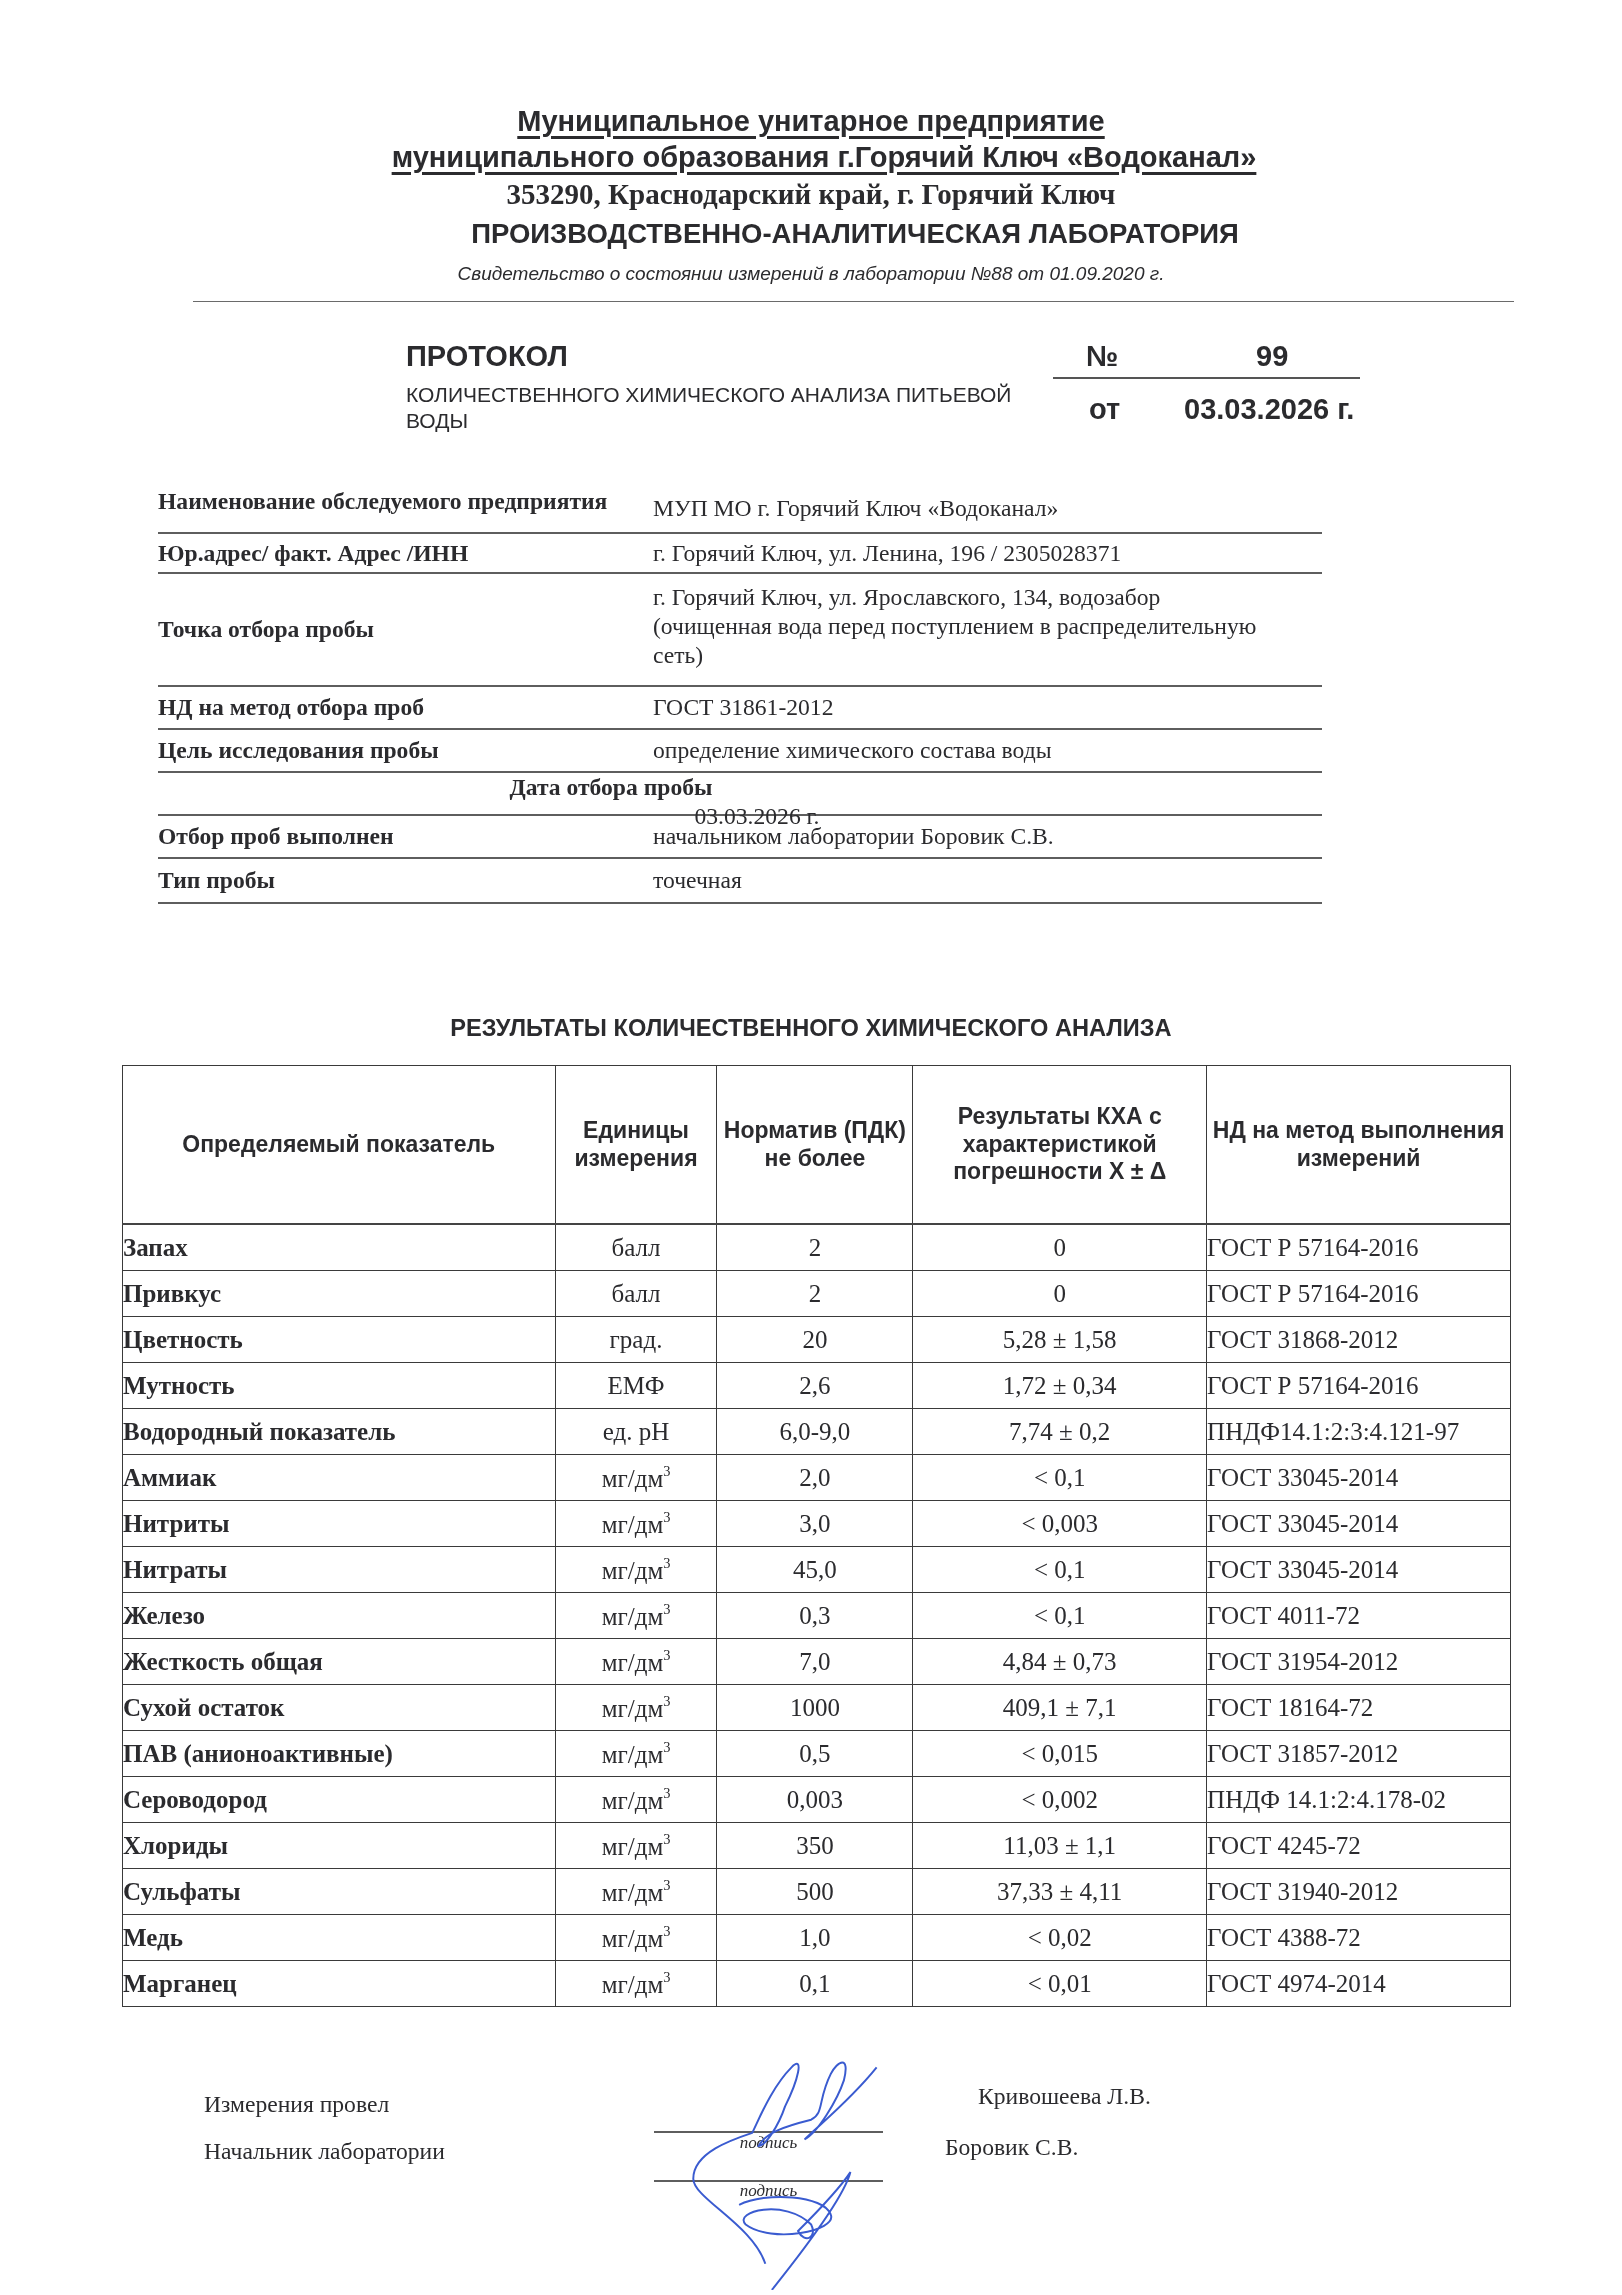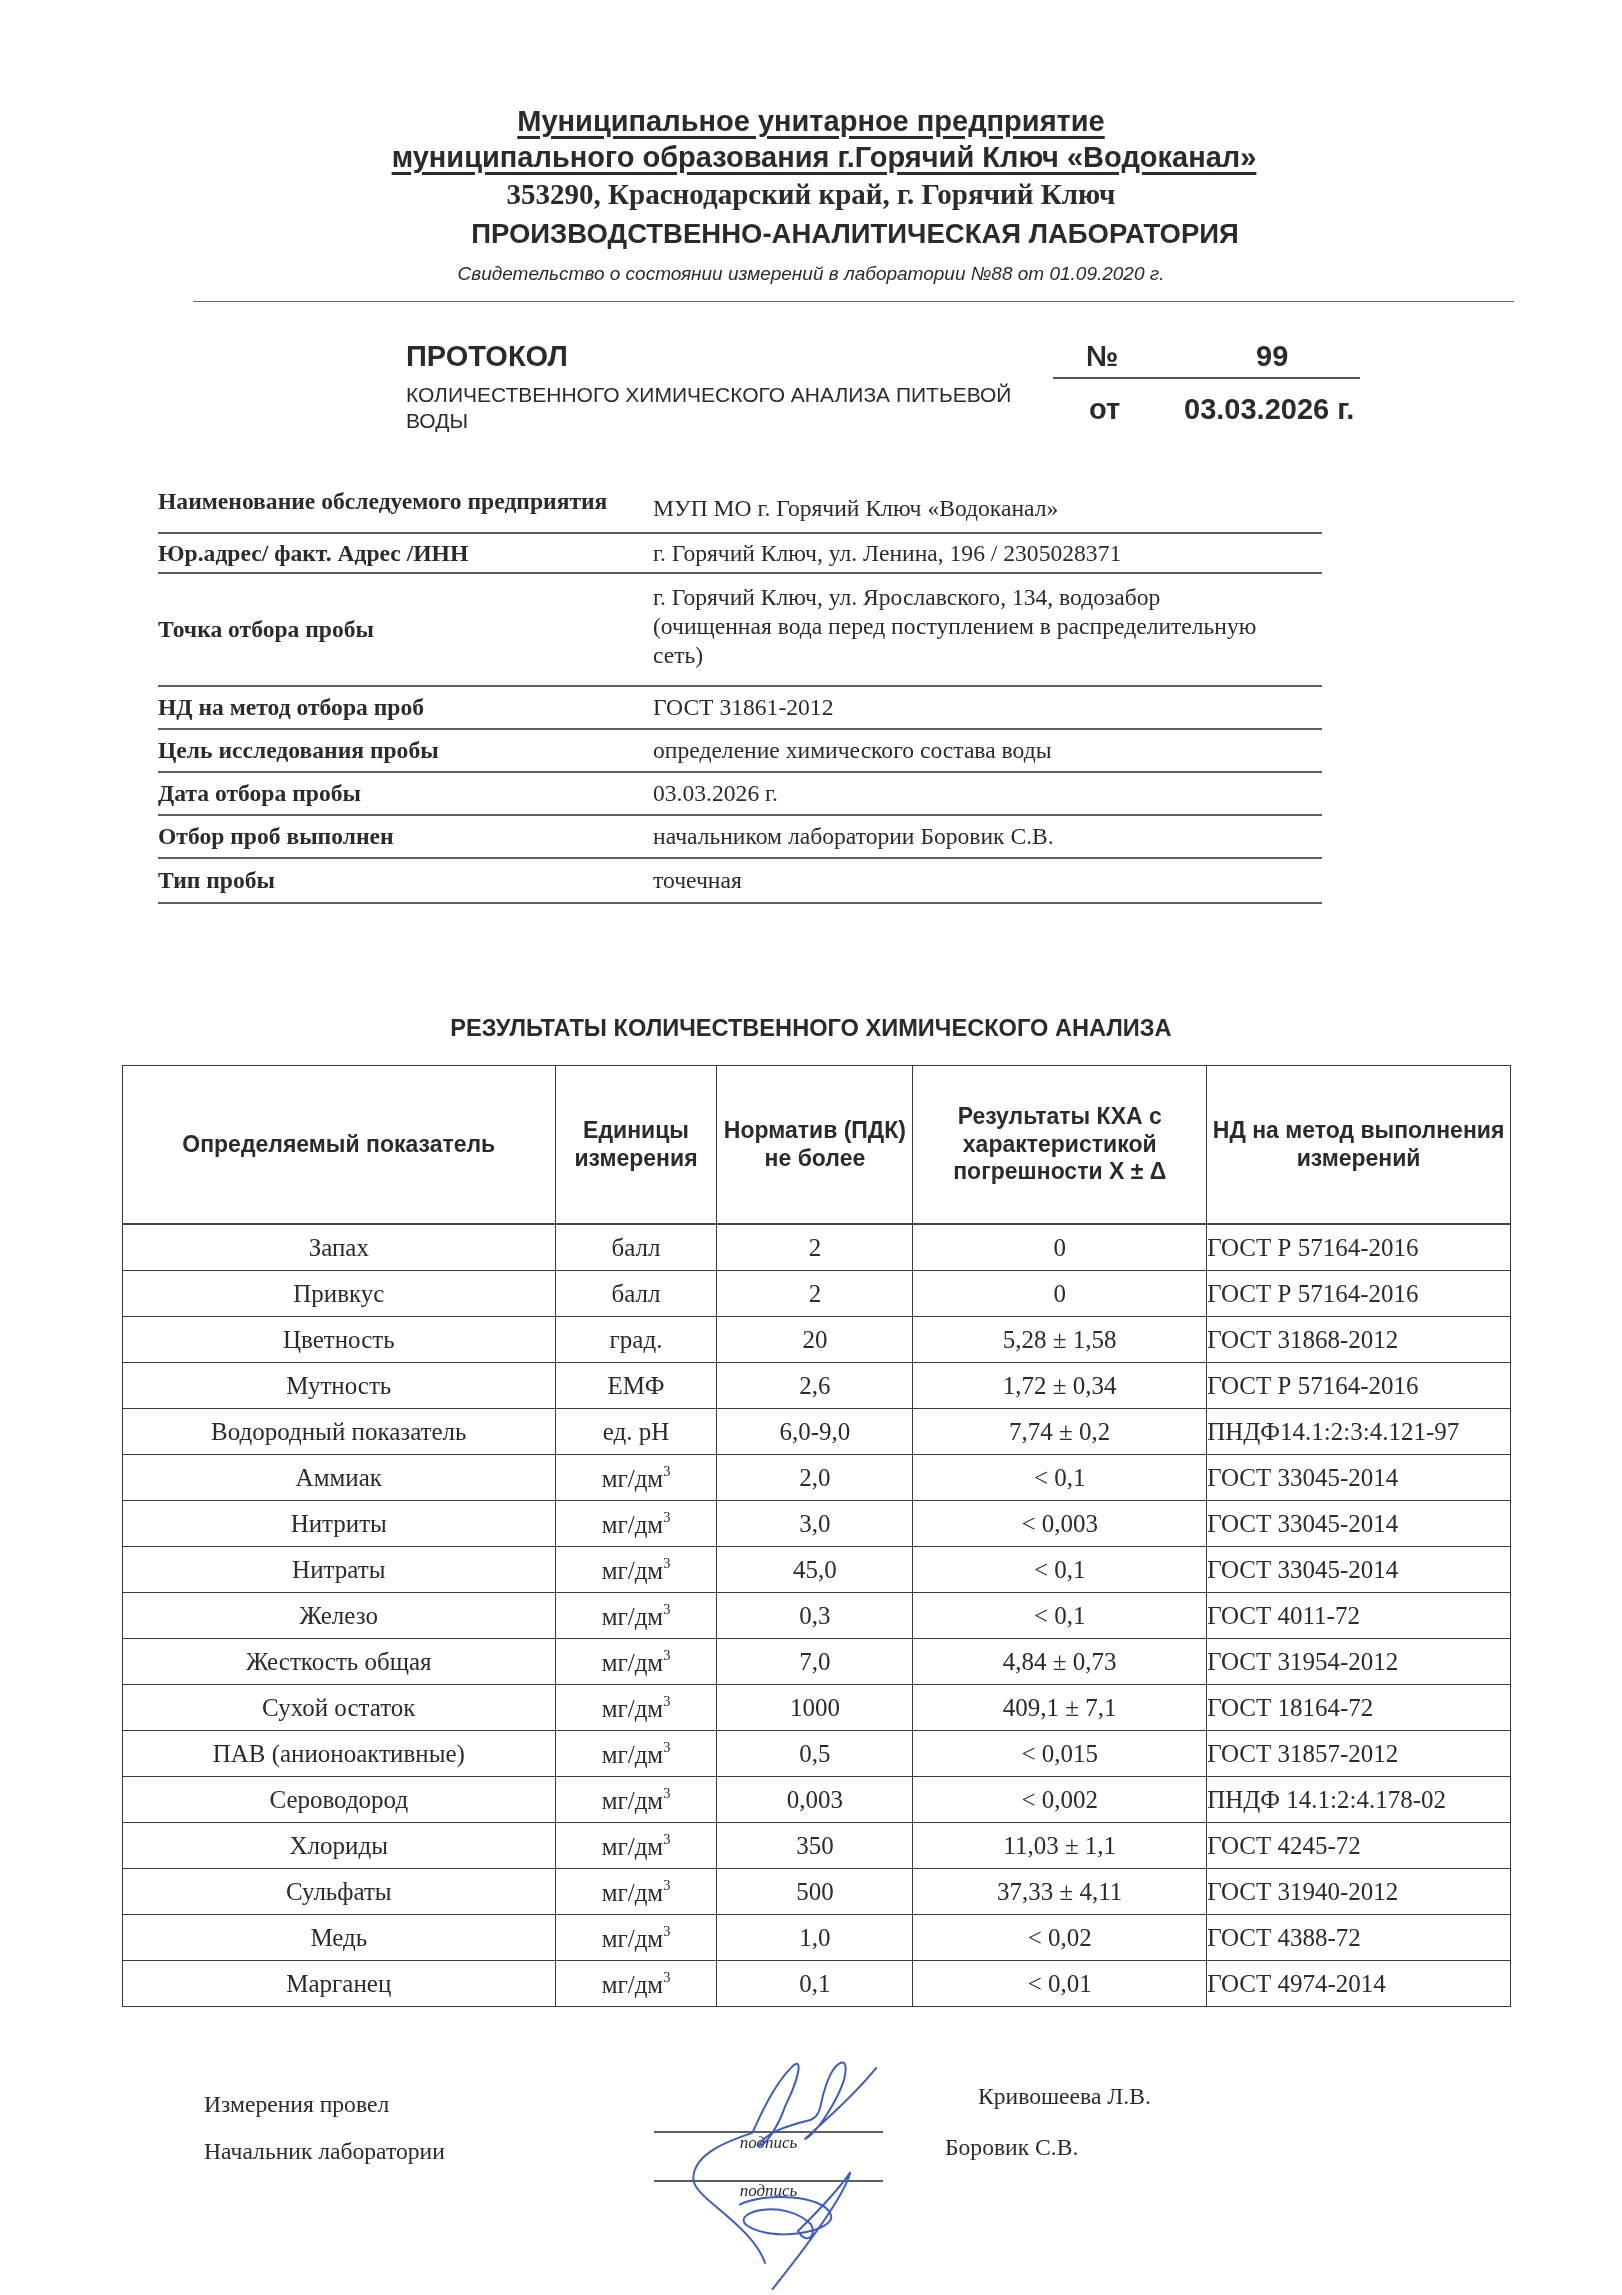--- a/index.html
+++ b/index.html
@@ -29,21 +29,21 @@
   .info-label { width: 461px; font-weight: bold; line-height: 29px; }
   .info-value { flex: 1; line-height: 29px; margin-left: 34px; }
 
   .results-title { position: absolute; left: 0; width: 1622px; top: 1015px; text-align: center; font-size: 23.6px; font-weight: bold; }
 
   table.res { position: absolute; left: 122px; top: 1065px; width: 1389px; border-collapse: collapse; }
   table.res th, table.res td { border: 1.3px solid #3a3a3a; padding: 0; }
   table.res th { font-family: "Liberation Sans", "DejaVu Sans", sans-serif; font-weight: bold; font-size: 23px; line-height: 27.5px; height: 157px; text-align: center; }
   table.res thead tr { border-bottom: 2.6px solid #444; }
   table.res td { font-family: "Liberation Serif", "DejaVu Serif", serif; font-size: 25px; height: 45px; }
-  td.c-name { text-align: center; padding-left: 22px; }
+  td.c-name { text-align: left; padding-left: 22px; font-weight: bold; }
   td.c-unit, td.c-norm, td.c-res { text-align: center; }
   td.c-method { text-align: left; padding-left: 19.6px; }
   sup { font-size: 14.4px; vertical-align: 10.5px; }
 
   .sign { position: absolute; font-size: 23.6px; }
   .sign-line { position: absolute; border-top: 2px solid #5e5e5e; width: 229px; }
   .sign-caption { position: absolute; font-size: 17px; font-style: italic; width: 229px; text-align: center; }
   .signature { position: absolute; }
 </style>
 </head>
@@ -78,21 +78,21 @@
     <div class="info-value" style="width:615px;flex:none;margin-top:-6.5px;">г. Горячий Ключ, ул. Ярославского, 134, водозабор (очищенная вода перед поступлением в распределительную сеть)</div>
   </div>
   <div class="info-row" style="height:41px;">
     <div class="info-label">НД на метод отбора проб</div>
     <div class="info-value">ГОСТ 31861-2012</div>
   </div>
   <div class="info-row" style="height:41px;">
     <div class="info-label">Цель исследования пробы</div>
     <div class="info-value">определение химического состава воды</div>
   </div>
-  <div class="info-row" style="height:41px;">
+  <div class="info-row" style="height:41px;flex-direction:column;">
     <div class="info-label">Дата отбора пробы</div>
     <div class="info-value">03.03.2026 г.</div>
   </div>
   <div class="info-row" style="height:41px;">
     <div class="info-label">Отбор проб выполнен</div>
     <div class="info-value">начальником лаборатории Боровик С.В.</div>
   </div>
   <div class="info-row" style="height:43px;">
     <div class="info-label">Тип пробы</div>
     <div class="info-value">точечная</div>

